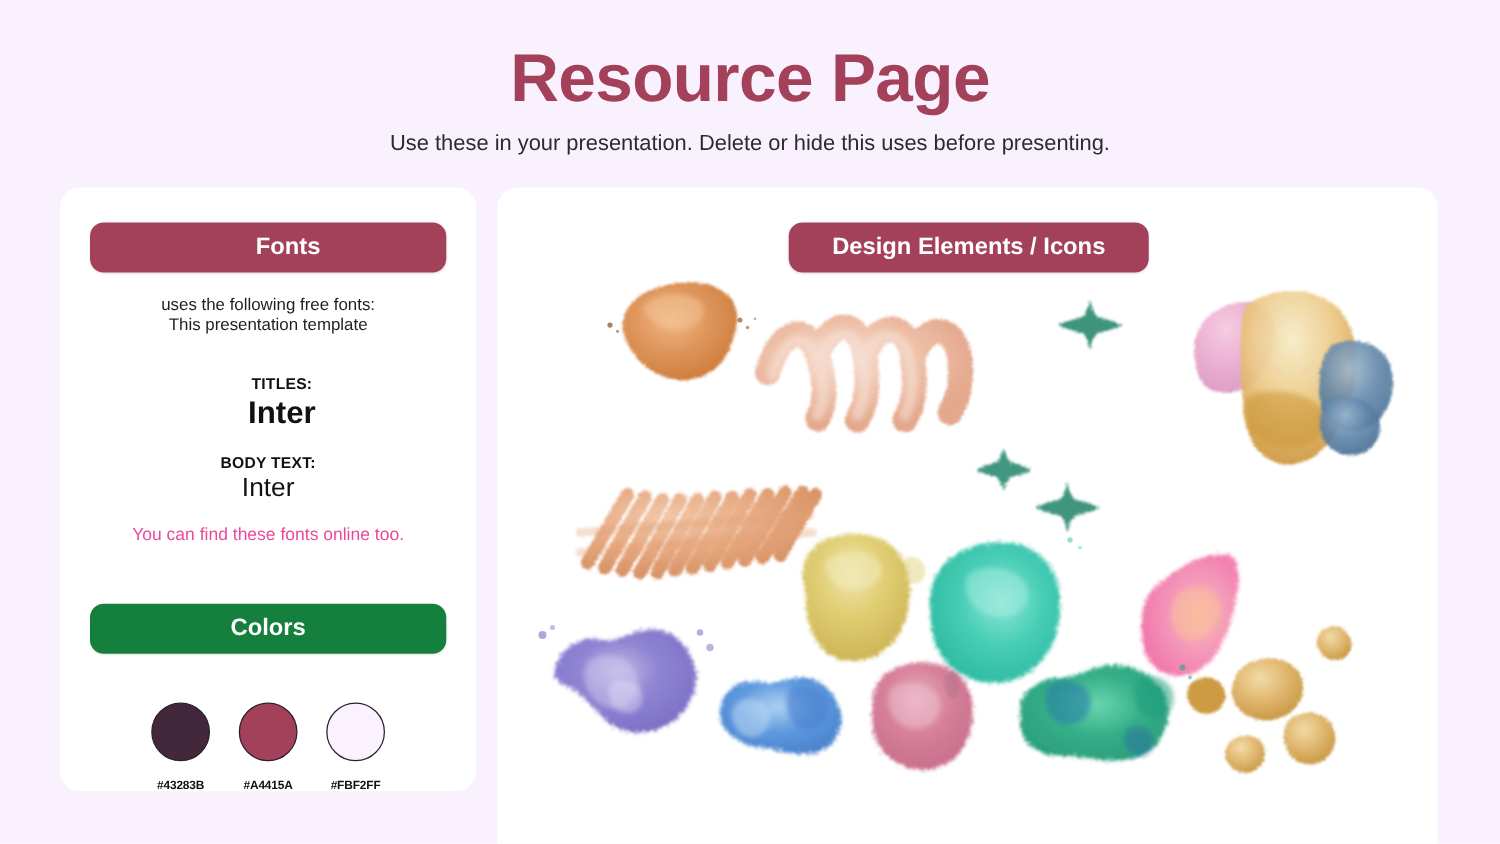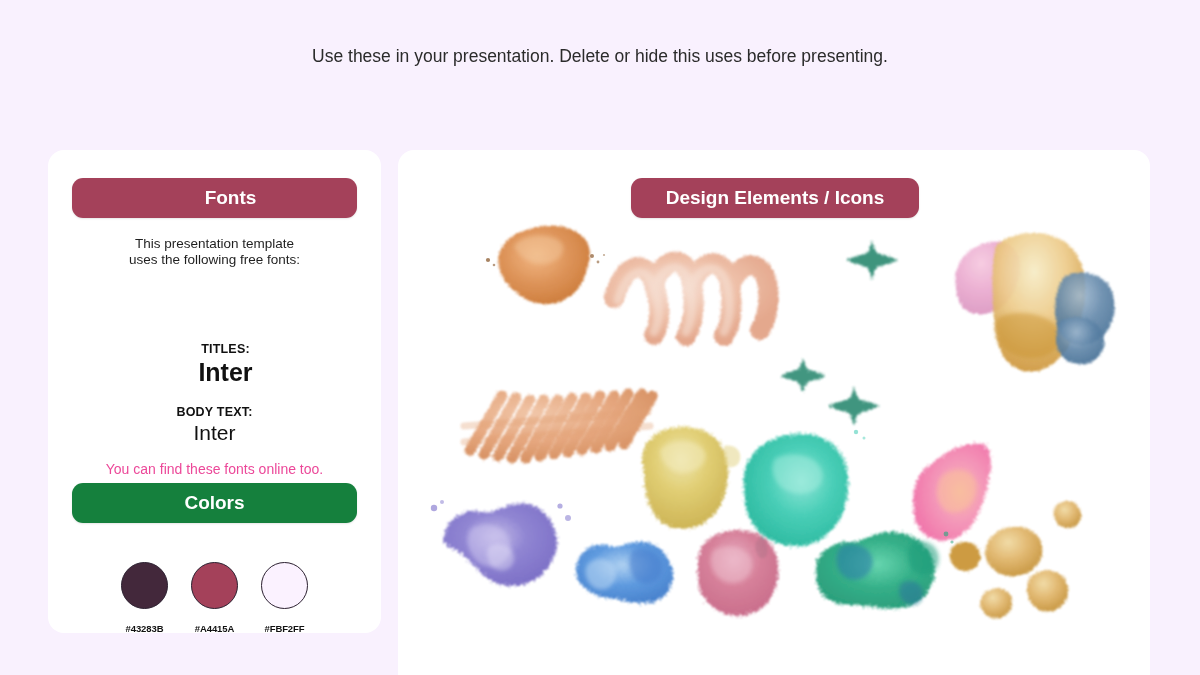--- a/index.html
+++ b/index.html
@@ -139,21 +139,21 @@
   }
 
   .font-sample-body {
     font-size: 21px;
     font-weight: 400;
     color: #111;
     line-height: 1.15;
     margin-top: 2px;
   }
 
-  .titles-block { margin-top: 73px; padding-left: 22px; }
+  .titles-block { margin-top: 31px; padding-left: 22px; }
   .body-block  { margin-top: 18px; }
 
   .outro-line {
     margin-top: 16px;
     font-size: 14px;
     color: #ec4899;
   }
 
   
   .swatch-row {
@@ -195,30 +195,31 @@
     top: 0;
     width: 752px;
     height: 483px;
   }
   .art-canvas svg { display: block; width: 752px; height: 483px; }
 </style>
 </head>
 <body style="background: rgb(249, 241, 254);">
 
 <div class="page-header">
+  <div class="page-title" style="color: rgb(164, 65, 90);">Resource Page</div>
   <div class="page-subtitle">Use these in your presentation. Delete or hide this uses before presenting.</div>
 </div>
 
 <div class="card" id="fonts-card">
 
   <div class="pill" id="fonts-pill" style="background: rgb(164, 65, 90);">Fonts</div>
 
   <div class="fonts-body">
+    <div class="intro-line">uses the following free fonts:</div>
     <div class="intro-line">This presentation template</div>
-    <div class="intro-line">uses the following free fonts:</div>
 
     <div class="font-group titles-block">
       <div class="font-role">TITLES:</div>
       <div class="font-sample-title">Inter</div>
     </div>
 
     <div class="font-group body-block">
       <div class="font-role">BODY TEXT:</div>
       <div class="font-sample-body">Inter</div>
     </div>

